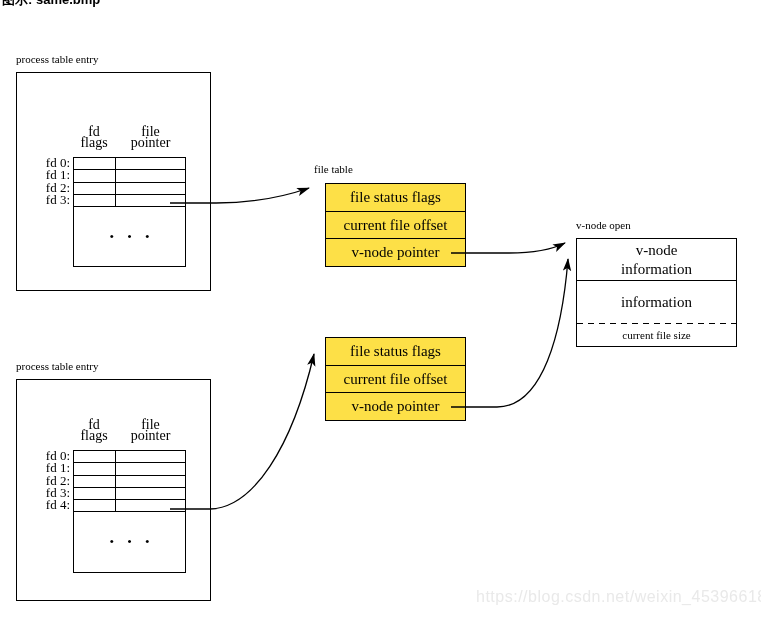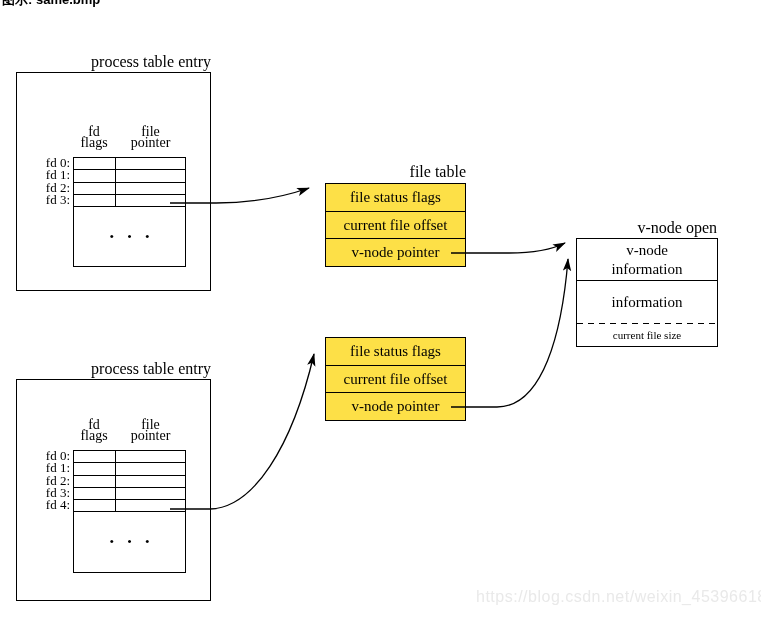--- a/index.html
+++ b/index.html
@@ -16,22 +16,22 @@
     font-weight: 700; font-size: 13px; color: #000; white-space: nowrap;
   }
   .title {
     position: absolute; left: 100px; top: 11px; width: 510px;
     text-align: center;
     font-family: "Liberation Sans", "DejaVu Sans", sans-serif;
     font-weight: 700; font-size: 16px; letter-spacing: 0.4px; color: #000;
   }
 
   .boxlabel {
-    position: absolute; text-align: right;
-    font-size: 16px; color: #000; white-space: nowrap;
+    position: absolute; text-align: left;
+    font-size: 11px; color: #000; white-space: nowrap;
   }
   .outbox {
     position: absolute; border: 1px solid #000; background: transparent;
     box-sizing: border-box;
   }
 
   .colhdr {
     position: absolute; text-align: center; font-size: 14px;
     line-height: 11px; color: #000;
   }
@@ -117,29 +117,29 @@
 
   <div class="fdtable" style="left:73px; top:157px; width:113px; height:110px;">
     <div class="fdrow"></div>
     <div class="fdrow"></div>
     <div class="fdrow"></div>
     <div class="fdrow"></div>
     <div class="coldiv" style="height:49px;"></div>
     <div class="dotscell">• • •</div>
   </div>
 
-  <div class="boxlabel" style="left:325px; top:163px; width:141px;">file table</div>
+  <div class="boxlabel" style="left:314px; top:163px; width:141px;">file table</div>
   <div class="ftable" style="left:325px; top:183px; width:141px; height:84px;">
     <div class="ftrow">file status flags</div>
     <div class="ftrow">current file offset</div>
     <div class="ftrow">v-node pointer</div>
   </div>
 
   <div class="boxlabel" style="left:576px; top:219px; width:141px;">v-node open</div>
-  <div class="vbox" style="left:576px; top:238px; width:142px; height:109px;">
+  <div class="vbox" style="left:576px; top:238px; width:161px; height:109px;">
     <div class="vsec vsec-solid" style="height:42px;">
       <div>v-node</div>
       <div>information</div>
     </div>
     <div class="vsec" style="height:42px;">
       <div>information</div>
     </div>
     <div class="vdash"></div>
     <div class="vsec3">current file size</div>
   </div>

